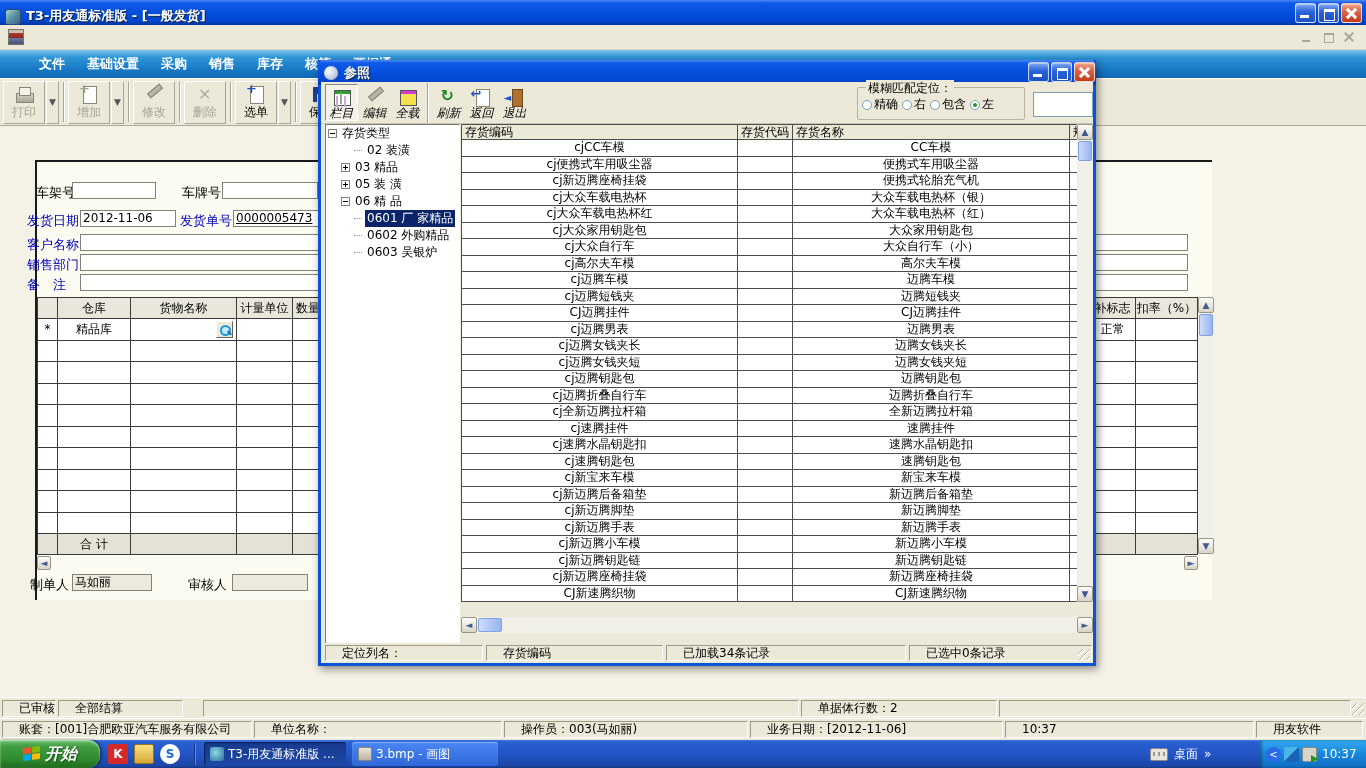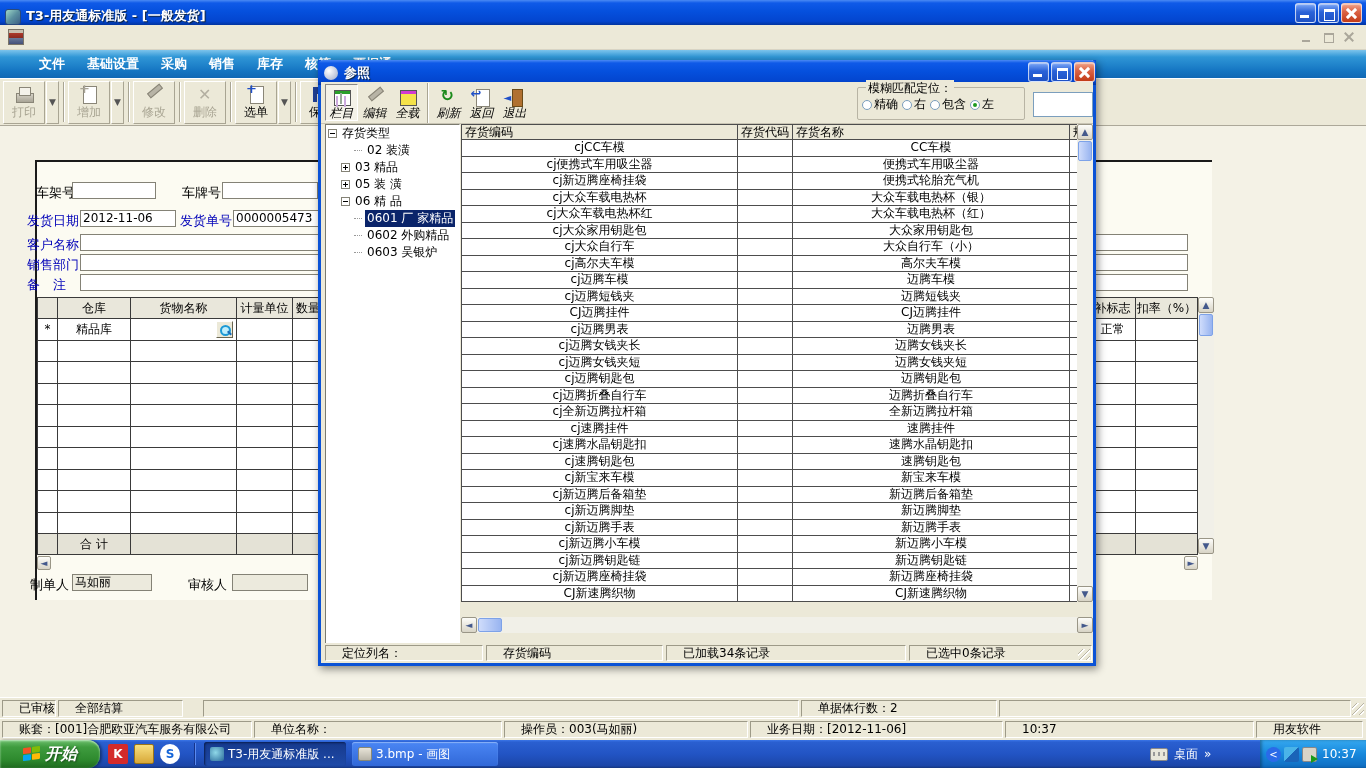--- a/index.html
+++ b/index.html
@@ -293,21 +293,21 @@
     <div id="paper"></div>
 
     <div class="flabel" style="left:36px;top:58px;">车架号</div>
     <div class="finput" style="left:72px;top:56px;width:84px;"></div>
     <div class="flabel" style="left:182px;top:58px;">车牌号</div>
     <div class="finput" style="left:222px;top:56px;width:96px;"></div>
 
     <div class="flabel blue" style="left:27px;top:86px;">发货日期</div>
     <div class="finput" style="left:80px;top:84px;width:96px;">2012-11-06</div>
     <div class="flabel blue" style="left:180px;top:86px;">发货单号</div>
-    <div class="finput" style="left:233px;top:84px;width:100px;">0000005473</div>
+    <div class="finput" style="left:233px;top:84px;width:100px;text-decoration:underline;">0000005473</div>
 
     <div class="flabel blue" style="left:27px;top:110px;">客户名称</div>
     <div class="finput" style="left:80px;top:108px;width:1108px;"></div>
     <div class="flabel blue" style="left:27px;top:130px;">销售部门</div>
     <div class="finput" style="left:80px;top:128px;width:1108px;"></div>
     <div class="flabel blue" style="left:27px;top:150px;">备　注</div>
     <div class="finput" style="left:80px;top:148px;width:1108px;"></div>
 
     <div id="maingrid">
         <div class="grow head">

